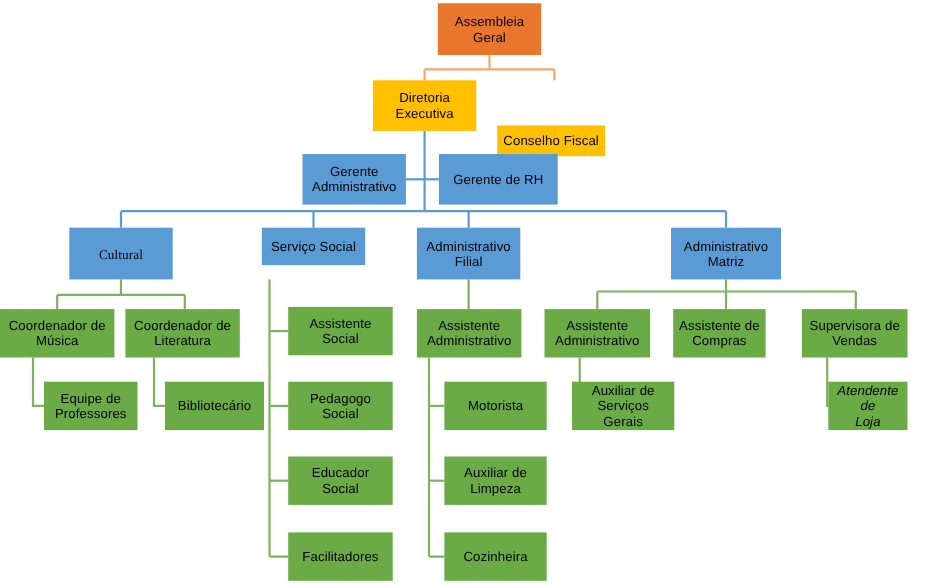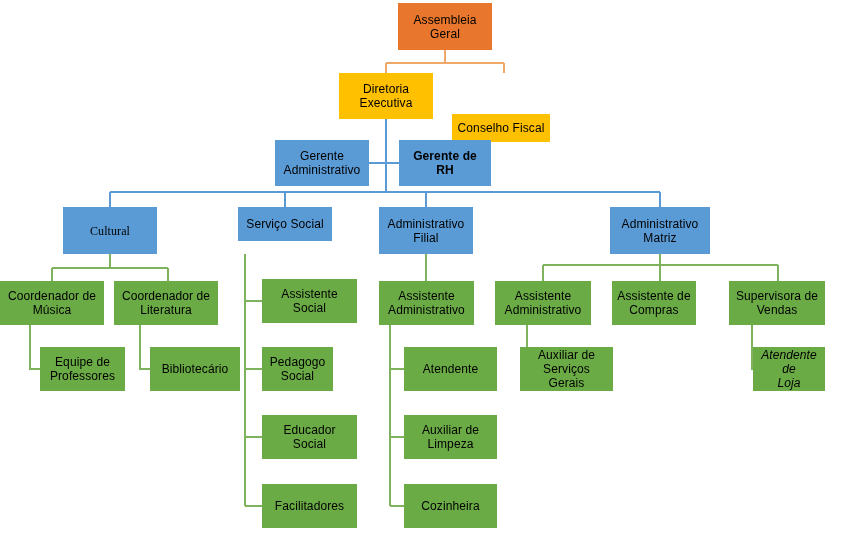--- a/index.html
+++ b/index.html
@@ -133,21 +133,21 @@
 
   <div class="node" style="left:452px; top:75px; width:98px; height:28px; background:#FFC000;margin-top:39px;">
     <span class="node-label">Conselho Fiscal</span>
   </div>
 
   <div class="node" style="left:275px; top:140px; width:94px; height:46px; background:#5B9BD5;">
     <span class="node-label">Gerente
 Administrativo</span>
   </div>
 
-  <div class="node" style="left:399px; top:140px; width:92px; height:46px; background:#5B9BD5;font-weight:bold;">
+  <div class="node" style="left:399px; top:140px; width:108px; height:46px; background:#5B9BD5;">
     <span class="node-label">Gerente de RH</span>
   </div>
 
   <div class="node" style="left:63px; top:207px; width:94px; height:47px; background:#5B9BD5;font-family:Liberation Serif, serif;">
     <span class="node-label">Cultural</span>
   </div>
 
   <div class="node" style="left:238px; top:207px; width:94px; height:34px; background:#5B9BD5;">
     <span class="node-label">Serviço Social</span>
   </div>
@@ -179,40 +179,40 @@
 
   <div class="node" style="left:150px; top:347px; width:90px; height:44px; background:#6AAB46;">
     <span class="node-label">Bibliotecário</span>
   </div>
 
   <div class="node" style="left:262px; top:279px; width:95px; height:44px; background:#6AAB46;">
     <span class="node-label">Assistente
 Social</span>
   </div>
 
-  <div class="node" style="left:262px; top:347px; width:71px; height:44px; background:#6AAB46;">
+  <div class="node" style="left:262px; top:347px; width:95px; height:44px; background:#6AAB46;">
     <span class="node-label">Pedagogo
 Social</span>
   </div>
 
   <div class="node" style="left:262px; top:415px; width:95px; height:44px; background:#6AAB46;">
     <span class="node-label">Educador Social</span>
   </div>
 
   <div class="node" style="left:262px; top:484px; width:95px; height:44px; background:#6AAB46;">
     <span class="node-label">Facilitadores</span>
   </div>
 
   <div class="node" style="left:379px; top:281px; width:95px; height:44px; background:#6AAB46;">
     <span class="node-label">Assistente
 Administrativo</span>
   </div>
 
   <div class="node" style="left:404px; top:347px; width:93px; height:44px; background:#6AAB46;">
-    <span class="node-label">Atendente</span>
+    <span class="node-label">Motorista</span>
   </div>
 
   <div class="node" style="left:404px; top:415px; width:93px; height:44px; background:#6AAB46;">
     <span class="node-label">Auxiliar de
 Limpeza</span>
   </div>
 
   <div class="node" style="left:404px; top:484px; width:93px; height:44px; background:#6AAB46;">
     <span class="node-label">Cozinheira</span>
   </div>

